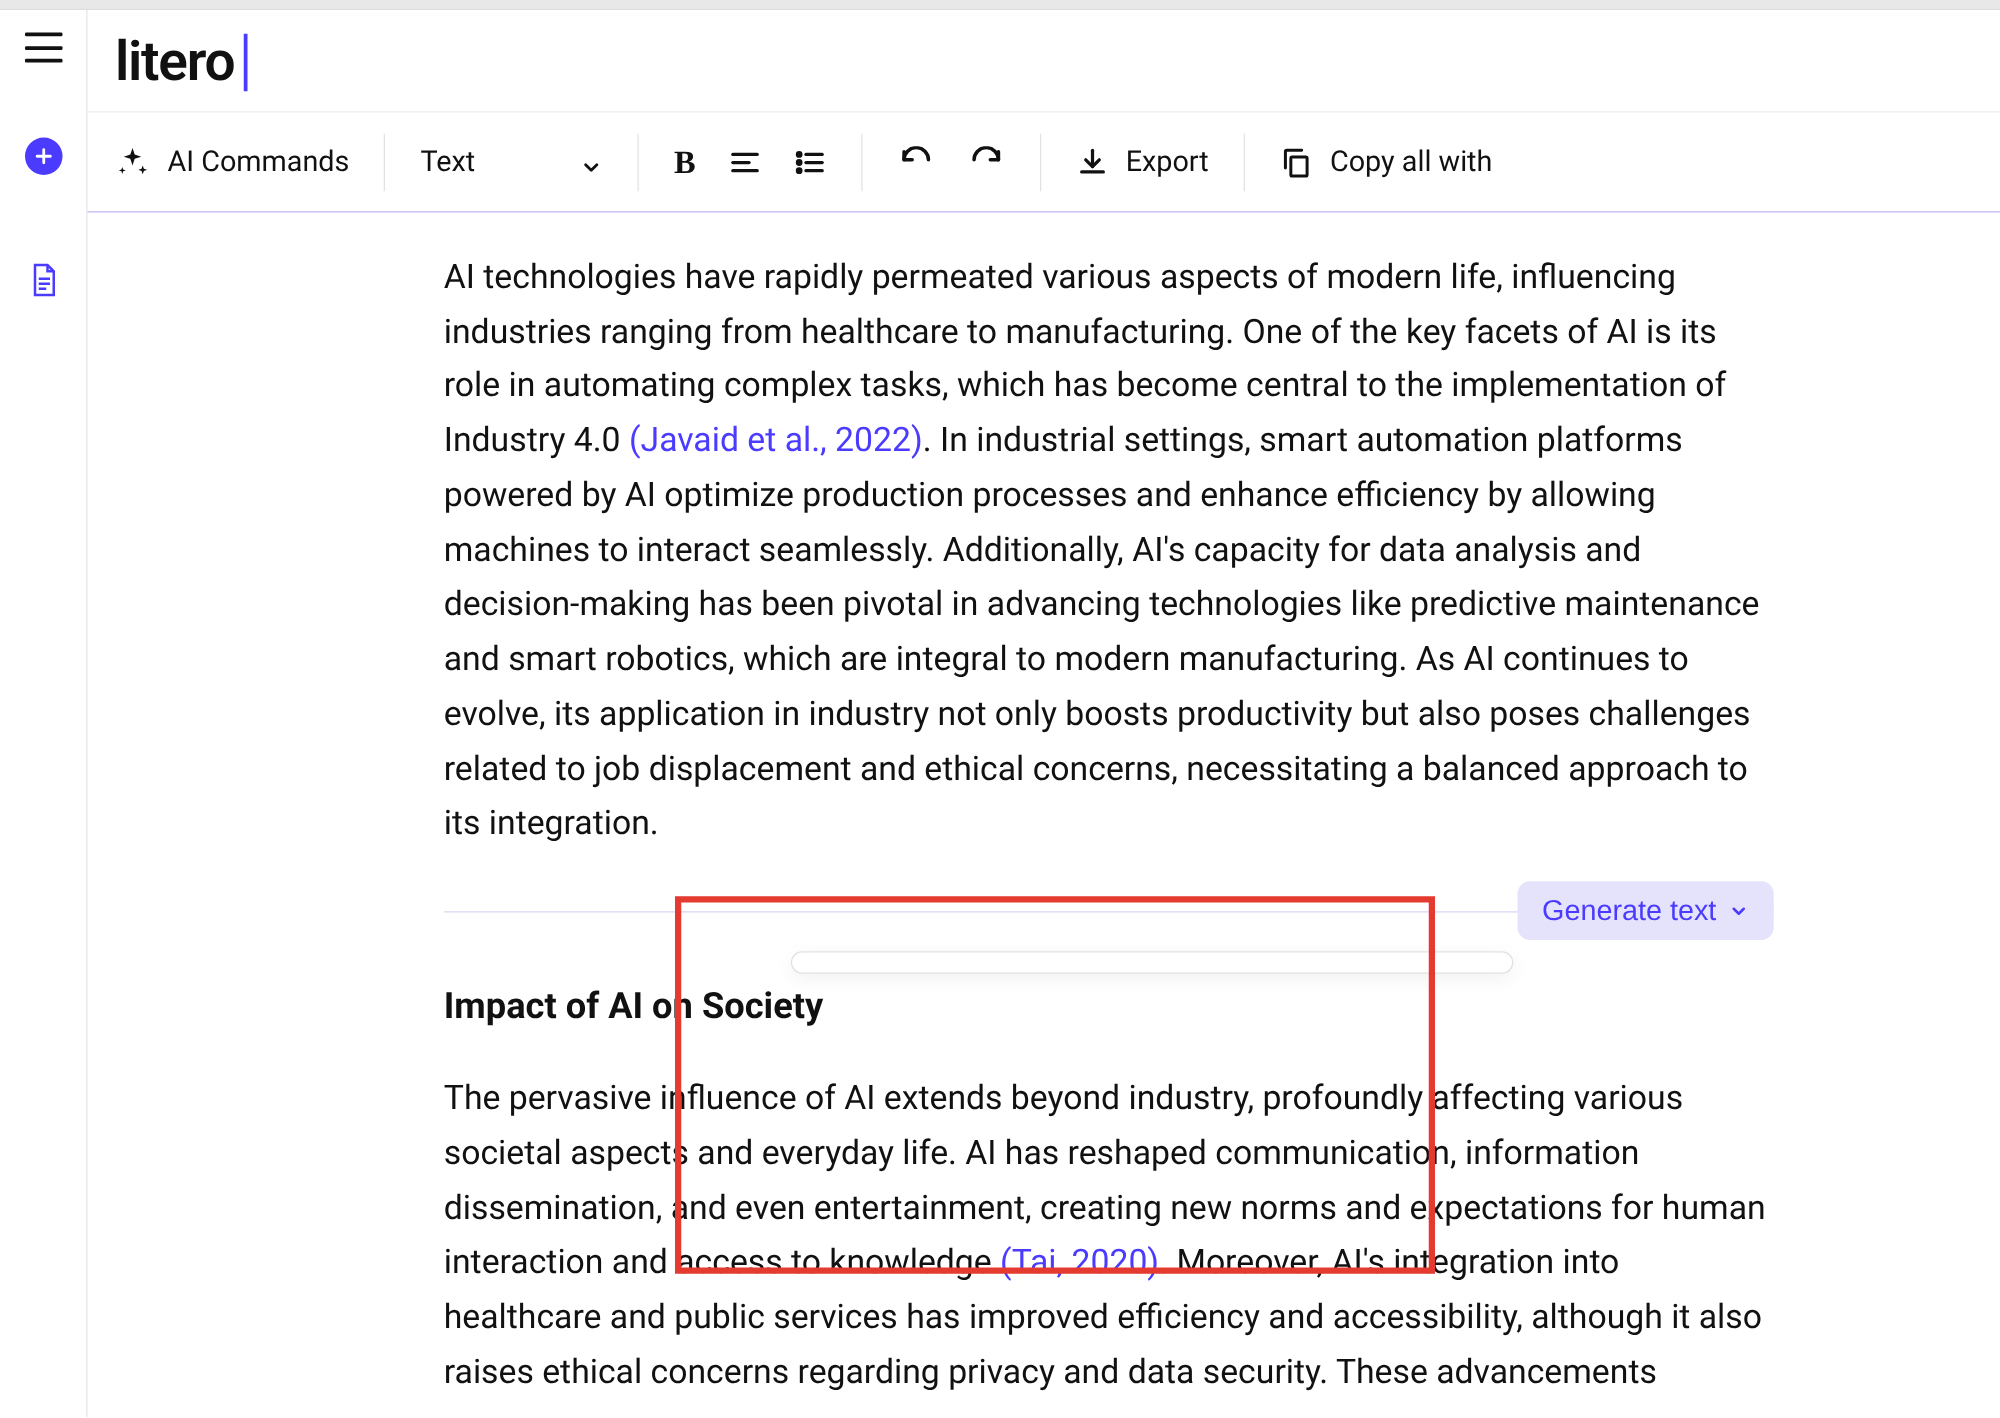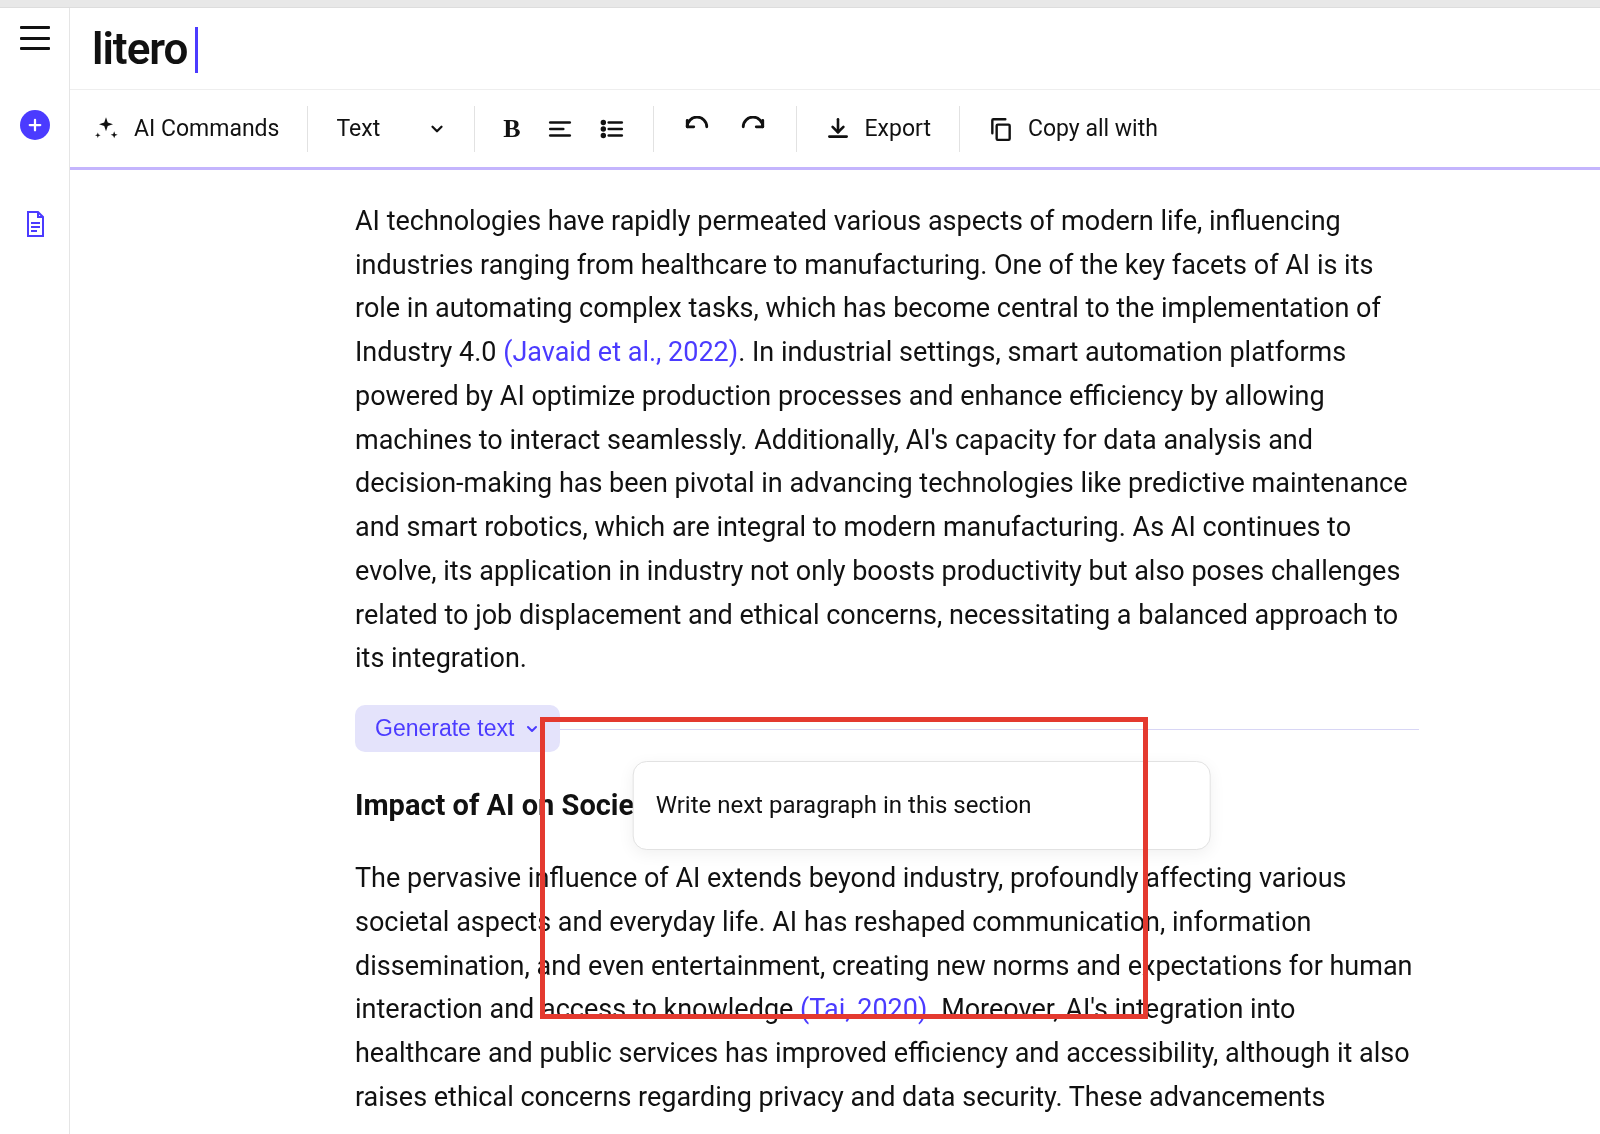--- a/index.html
+++ b/index.html
@@ -75,21 +75,21 @@
     width:3px; height:46px;
     background:#4b3bff;
     margin-left:8px;
     position: relative;
     top:-2px;
   }
 
   
   .toolbar {
     height: 80px;
-    border-bottom: 3px solid #c4b5fd;
+    border-bottom: 1px solid #c4b5fd;
     display: flex;
     align-items: center;
     padding: 0 22px;
     gap: 0;
     font-size: 23px;
     color: #111;
   }
   .tb-group {
     display:flex; align-items:center; gap:26px;
     padding: 0 28px;
@@ -98,21 +98,21 @@
   .tb-sep {
     width:1px; height:46px; background:#e2e2e2;
   }
   .tb-item {
     display:flex; align-items:center; gap:14px;
     cursor:pointer;
     white-space: nowrap;
   }
   .icon { display:inline-flex; align-items:center; justify-content:center; }
   .icon svg { display:block; }
-  .text-dd { display:flex; align-items:center; gap:48px; cursor:pointer; }
+  .text-dd { display:flex; align-items:flex-end; gap:84px; cursor:pointer; }
   .chев { width:18px; height:18px; }
   .bold-B { font-weight: 800; font-size:26px; font-family: Georgia, 'Times New Roman', serif; }
 
   
   .editor-wrap {
     flex:1;
     overflow:auto;
     display:flex;
     justify-content:center;
     position: relative;
@@ -132,21 +132,21 @@
     margin: 8px 0 28px 0;
   }
   .doc p { margin-bottom: 24px; }
   .cite { color:#4b3bff; cursor:pointer; }
 
   
   .gen-row {
     position: relative;
     display:flex;
     align-items:center;
-    justify-content:flex-start;
+    justify-content:flex-end;
     margin: 14px 0 30px 0;
   }
   .gen-line {
     position:absolute; left:0; right:0; top:50%;
     height:1px; background:#d8d6f5;
     z-index:0;
   }
   .gen-btn {
     position:relative;
     z-index:2;
@@ -339,21 +339,20 @@
           <div class="gen-line"></div>
           <button class="gen-btn">
             <span>Generate text</span>
             <span class="icon">
               <svg width="16" height="16" viewBox="0 0 24 24" fill="none" stroke="#4b3bff" stroke-width="3" stroke-linecap="round" stroke-linejoin="round">
                 <polyline points="6 9 12 15 18 9"></polyline>
               </svg>
             </span>
           </button>
           <div class="gen-menu">
-            <div class="gen-menu-item">Write next paragraph in this section</div>
           </div>
         </div>
 
         <h2>Impact of AI on Society</h2>
         <p>
           <span>The pervasive influence of AI extends beyond industry, profoundly affecting various societal aspects and everyday life. AI has reshaped communication, information dissemination, and even entertainment, creating new norms and expectations for human interaction and access to knowledge </span><span class="cite">(Tai, 2020)</span><span>. Moreover, AI's integration into healthcare and public services has improved efficiency and accessibility, although it also raises ethical concerns regarding privacy and data security. These advancements</span>
         </p>
 
         <div class="red-box" style="left:325px; top:547px; width:608px; height:302px;"></div>
       </div>

